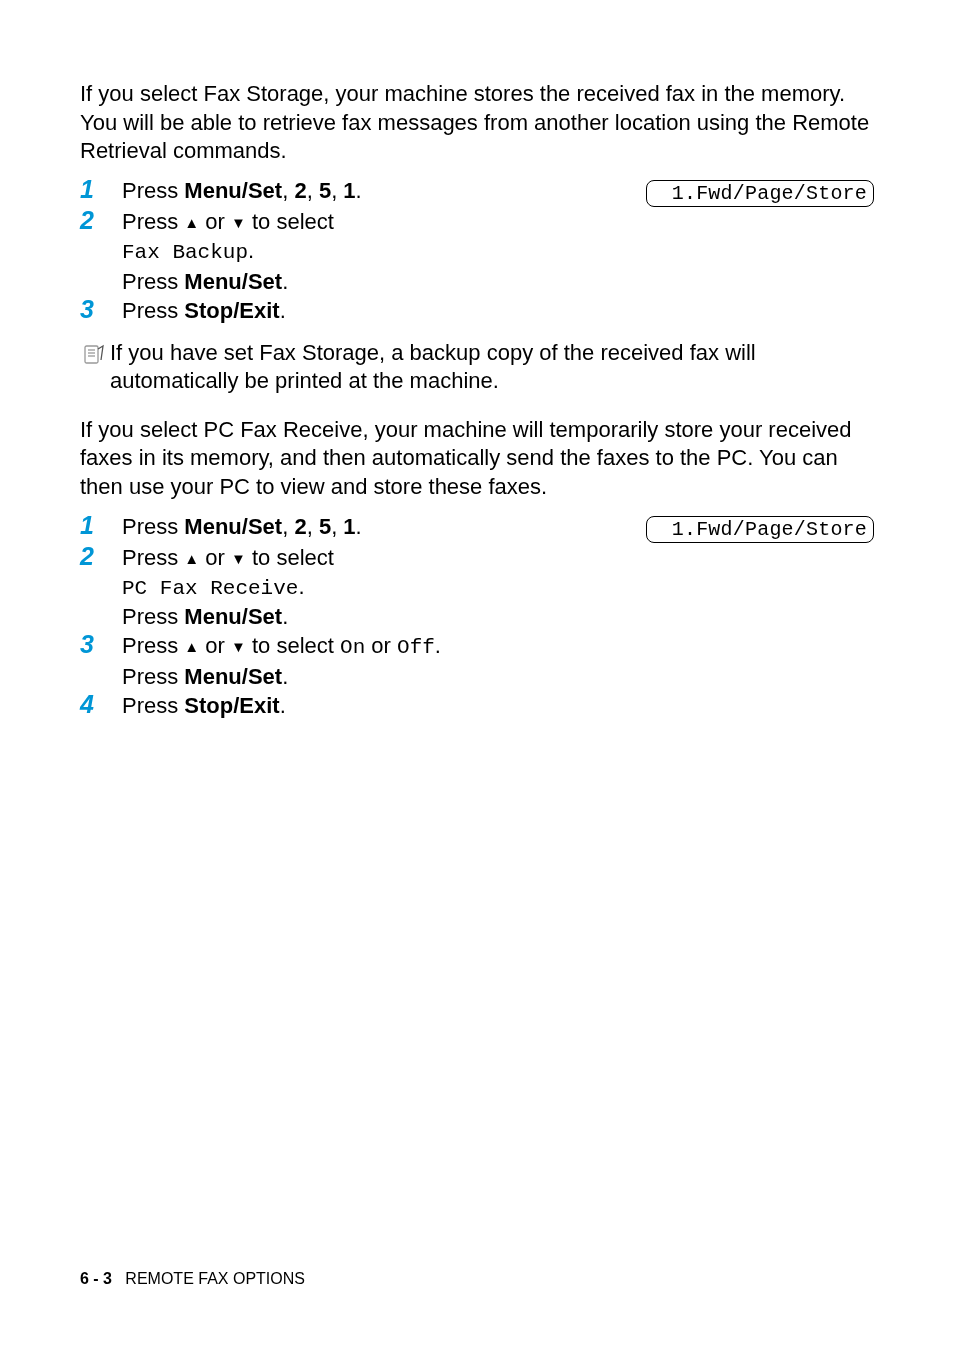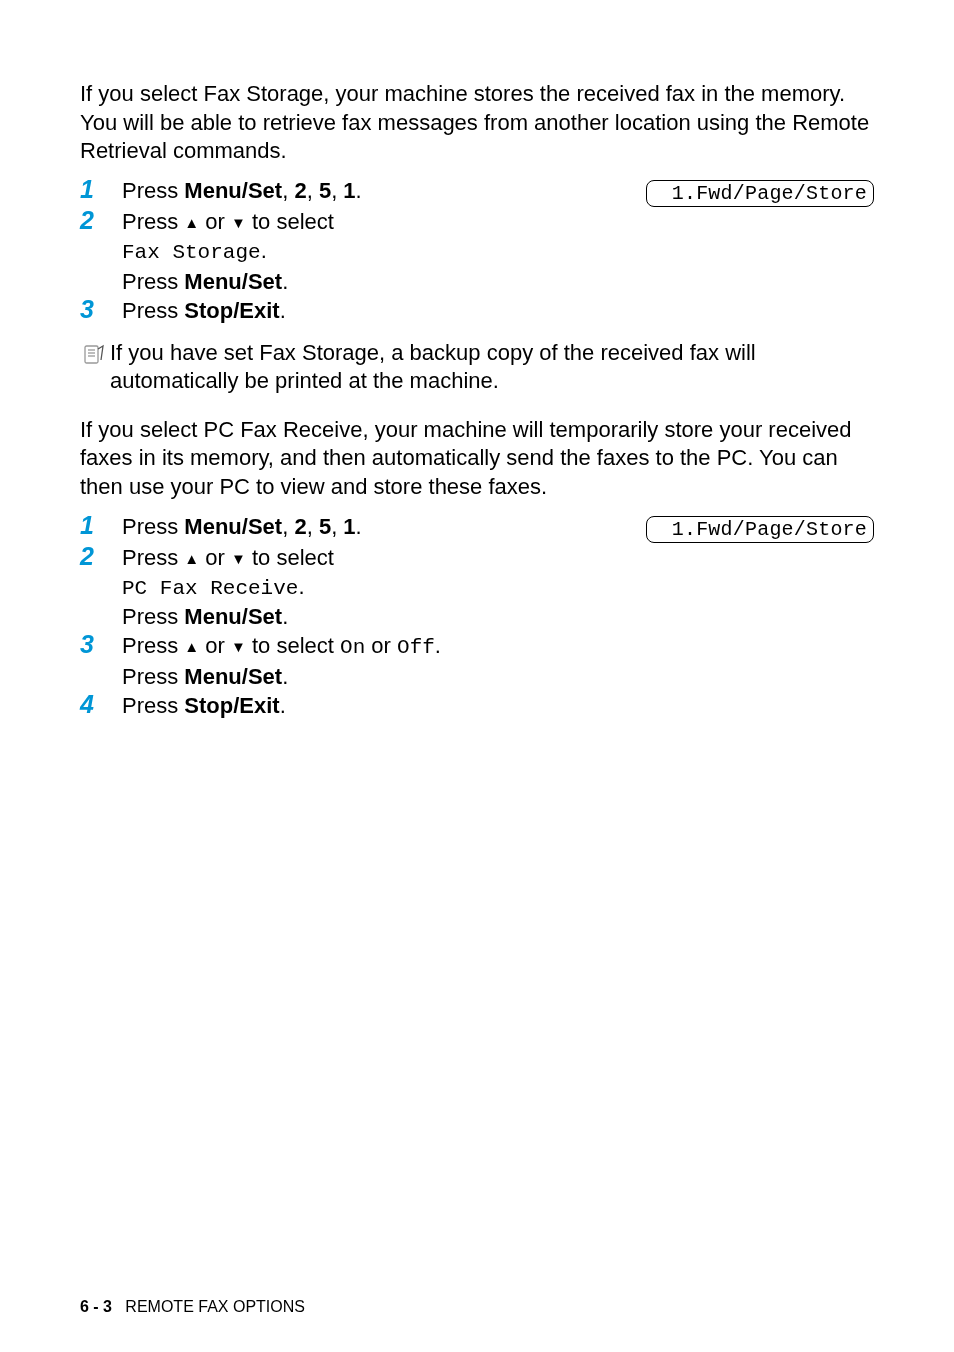--- a/index.html
+++ b/index.html
@@ -13,21 +13,21 @@
   .step-display { width: 240px; display: flex; justify-content: flex-end; padding-top: 4px; }
   .step-num { width: 42px; font-family: "Arial Black", Arial, sans-serif; font-weight: 900; font-style: italic; font-size: 25px; color: #0096d6; line-height: 1.05; letter-spacing: -1px; text-align: left; flex-shrink: 0; }
   .step-body { font-size: 22px; line-height: 1.32; }
   .step-body .line { margin: 0; }
   .mono { font-family: "Courier New", Courier, monospace; font-size: 21px; }
   .lcd { font-family: "Courier New", Courier, monospace; font-size: 20px; border: 1.5px solid #000; border-radius: 8px; padding: 1px 6px; white-space: pre; display: inline-block; min-width: 228px; text-align: right; letter-spacing: 0.2px; }
   .note-row { display: flex; align-items: flex-start; margin-bottom: 20px; }
   .note-icon { width: 30px; flex-shrink: 0; padding-top: 4px; }
   .note-text { font-size: 22px; line-height: 1.3; }
   .arrow { font-size: 15px; vertical-align: 1px; }
-  .footer { position: absolute; bottom: 36px; left: 80px; font-size: 16px; }
+  .footer { position: absolute; bottom: 64px; left: 80px; font-size: 16px; }
   .footer b { font-weight: bold; }
   b { font-weight: bold; }
   .sec2 { margin-top: 6px; }
 </style>
 </head>
 <body>
 
 <div class="page">
 
 
@@ -45,21 +45,21 @@
       <div class="step-display">
         <span class="lcd">1.Fwd/Page/Store</span>
       </div>
     </div>
 
     <div class="step-row">
       <div class="step-left">
         <div class="step-num">2</div>
         <div class="step-body">
           <div class="line"><span>Press </span><span class="arrow">▲</span><span> or </span><span class="arrow">▼</span><span> to select</span></div>
-          <div class="line"><span class="mono">Fax Storage</span><span>.</span></div>
+          <div class="line"><span class="mono">Fax Backup</span><span>.</span></div>
           <div class="line"><span>Press </span><b>Menu/Set</b><span>.</span></div>
         </div>
       </div>
       <div class="step-display"></div>
     </div>
 
     <div class="step-row">
       <div class="step-left">
         <div class="step-num">3</div>
         <div class="step-body">

